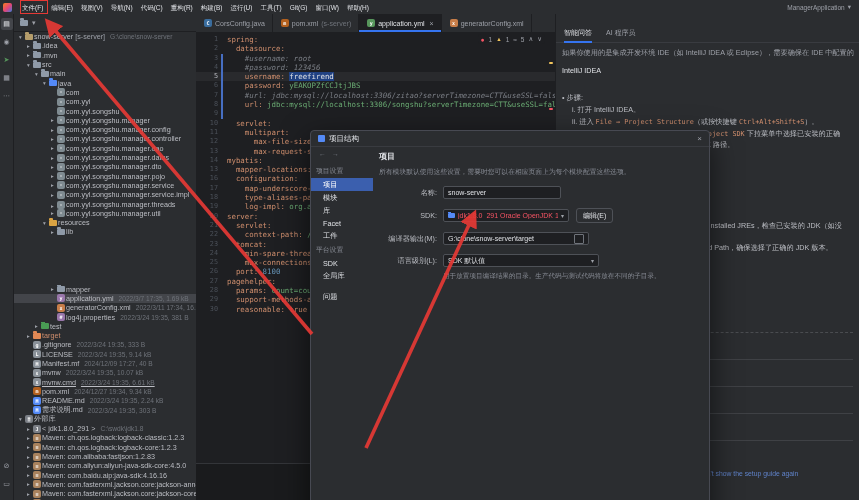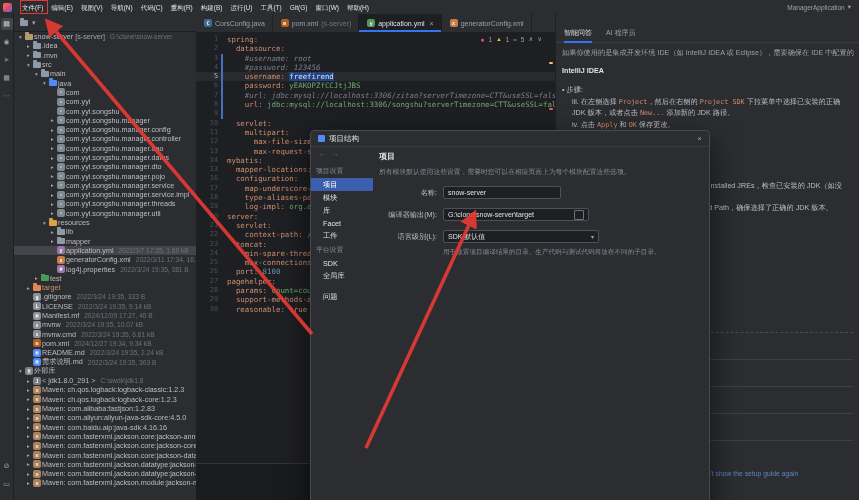--- a/index.html
+++ b/index.html
@@ -62,21 +62,21 @@
   #bottomstrip{position:absolute;left:196px;top:463px;width:437px;height:37px;background:#1a1b1d;border-top:1px solid #333539;z-index:5;}
   #bottomstrip .mini-link{position:absolute;left:424px;top:12px;width:18px;height:4px;border-radius:2px;background:#3b5fae;opacity:.8;}
   
   #panel{position:absolute;left:555px;top:14px;width:304px;height:486px;background:#2b2d30;border-left:1px solid #1e1f22;box-sizing:border-box;}
   #panel-tabs{position:absolute;left:0;top:12px;height:16px;display:flex;gap:14px;padding-left:8px;border-bottom:1px solid #393b40;right:0;}
   .ptab{font-size:7px;color:#9da0a8;position:relative;line-height:14px;white-space:nowrap;}
   .ptab.active{color:#dfe1e5;}
   .ptab.active::after{content:"";position:absolute;left:0;right:0;bottom:-1px;height:2px;background:#3574f0;}
   #panel-content{position:absolute;left:6px;top:34px;right:4px;height:280px;overflow:hidden;font-size:7.2px;line-height:10.5px;color:#bcbec4;}
   .p-intro{white-space:nowrap;overflow:hidden;color:#9da0a8;margin-bottom:5px;}
-  .p-head{font-weight:bold;color:#dfe1e5;margin:7px 0 9px;}
+  .p-head{font-weight:normal;color:#dfe1e5;margin:7px 0 17px;}
   .p-bullet{margin:1px 0;}
   .p-step{margin:1.5px 0;padding-left:10px;}
   .p-code{font-family:"DejaVu Sans Mono",monospace;font-size:6.8px;color:#cf8e6d;}
   #guide-lines{position:absolute;left:85px;right:6px;top:318px;}
   #guide-lines .gl{border-top:1px solid #3f4145;height:26px;}
   #guide-lines .gl:first-child{border-top:1px dashed #4a4c50;}
   #dismiss{position:absolute;left:142px;top:456px;font-size:6.8px;color:#5f82c8;text-decoration:none;white-space:nowrap;}
   
   #dialog{position:absolute;left:310px;top:130px;width:400px;height:417px;background:#2b2d30;border:1px solid #474952;border-radius:4px;box-sizing:border-box;box-shadow:0 10px 30px rgba(0,0,0,.6);z-index:50;}
   #dlg-title{position:absolute;left:0;top:0;right:0;height:15px;display:flex;align-items:center;padding:0 7px;border-bottom:1px solid #393b40;}
@@ -242,41 +242,41 @@
       <div class="trow" style="padding-left: 35px;">
         <span class="arr">▸</span>
         <span class="fic" style="background: rgb(127, 139, 145);">◦</span>
         <span class="lab">com.yyl.songshu.manager.service</span>
       </div>
       <div class="trow" style="padding-left: 35px;">
         <span class="arr">▸</span>
         <span class="fic" style="background: rgb(127, 139, 145);">◦</span>
         <span class="lab">com.yyl.songshu.manager.service.impl</span>
       </div>
-      <div class="trow" style="padding-left: 35px;">
+      <div class="trow" style="padding-left: 35px; align-items: flex-end;">
         <span class="arr">▸</span>
         <span class="fic" style="background: rgb(127, 139, 145);">◦</span>
         <span class="lab">com.yyl.songshu.manager.threads</span>
       </div>
       <div class="trow" style="padding-left: 35px;">
         <span class="arr">▸</span>
         <span class="fic" style="background: rgb(127, 139, 145);">◦</span>
         <span class="lab">com.yyl.songshu.manager.util</span>
       </div>
       <div class="trow" style="padding-left: 27px;">
         <span class="arr">▾</span>
         <span class="fold" style="background: rgb(217, 163, 67);"></span>
         <span class="lab">resources</span>
       </div>
       <div class="trow" style="padding-left: 35px;">
         <span class="arr">▸</span>
         <span class="fold" style="background: rgb(143, 154, 168);"></span>
         <span class="lab">lib</span>
       </div>
-      <div class="trow" style="padding-left: 35px;">
+      <div class="trow" style="padding-left: 35px; margin-top: 48px;">
         <span class="arr">▸</span>
         <span class="fold" style="background: rgb(143, 154, 168);"></span>
         <span class="lab">mapper</span>
       </div>
       <div class="trow sel" style="padding-left: 35px;">
         <span class="arr"></span>
         <span class="fic" style="background: rgb(152, 118, 170);">y</span>
         <span class="lab">application.yml</span>
         <span class="meta">2022/3/7 17:35, 1.69 kB</span>
       </div>
@@ -319,21 +319,21 @@
         <span class="fic" style="background: rgb(138, 145, 153);">M</span>
         <span class="lab">Manifest.mf</span>
         <span class="meta">2024/12/09 17:27, 40 B</span>
       </div>
       <div class="trow" style="padding-left: 11px;">
         <span class="arr"></span>
         <span class="fic" style="background: rgb(138, 145, 153);">s</span>
         <span class="lab">mvnw</span>
         <span class="meta">2022/3/24 19:35, 10.07 kB</span>
       </div>
-      <div class="trow" style="padding-left: 11px;">
+      <div class="trow" style="padding-left: 11px; text-decoration: underline;">
         <span class="arr"></span>
         <span class="fic" style="background: rgb(138, 145, 153);">s</span>
         <span class="lab">mvnw.cmd</span>
         <span class="meta">2022/3/24 19:35, 6.61 kB</span>
       </div>
       <div class="trow" style="padding-left: 11px;">
         <span class="arr"></span>
         <span class="fic" style="background: rgb(179, 96, 30);">m</span>
         <span class="lab">pom.xml</span>
         <span class="meta">2024/12/27 19:34, 9.34 kB</span>
@@ -492,20 +492,22 @@
 
   <div id="panel">
     <div id="panel-tabs">
         <span class="ptab active">智能问答</span>
         <span class="ptab">AI 程序员</span>
       </div>
     <div id="panel-content">
         <div class="p-intro">如果你使用的是集成开发环境 IDE（如 IntelliJ IDEA 或 Eclipse），需要确保在 IDE 中配置的 JDK 版本一致。</div>
         <div class="p-head">IntelliJ IDEA</div>
         <div class="p-bullet">• 步骤:</div>
+        <div class="p-step"><span>i. 打开 IntelliJ IDEA。</span></div>
+        <div class="p-step"><span>ii. 进入 </span><span class="p-code">File → Project Structure</span><span>（或按快捷键 </span><span class="p-code">Ctrl+Alt+Shift+S</span><span>）。</span></div>
         <div class="p-step"><span>iii. 在左侧选择 </span><span class="p-code">Project</span><span>，然后在右侧的 </span><span class="p-code">Project SDK</span><span> 下拉菜单中选择已安装的正确 JDK 版本，或者点击 </span><span class="p-code">New...</span><span> 添加新的 JDK 路径。</span></div>
         <div class="p-step"><span>iv. 点击 </span><span class="p-code">Apply</span><span> 和 </span><span class="p-code">OK</span><span> 保存更改。</span></div>
         <div class="p-head">Eclipse</div>
         <div class="p-bullet">• 步骤:</div>
         <div class="p-step"><span>i. 打开 Eclipse。</span></div>
         <div class="p-step"><span>ii. 进入 Window → Preferences → Java → Installed JREs，检查已安装的 JDK（如没有，点击 </span><span class="p-code">Add...</span><span> 添加新的 JDK 路径。）</span></div>
         <div class="p-step"><span>iii. 在项目上右键 → Properties → Java Build Path，确保选择了正确的 JDK 版本。</span></div>
       </div>
     <div id="guide-lines">
       <div class="gl"></div>
@@ -543,20 +545,29 @@
       <div class="dc-head">项目</div>
       <div class="dc-desc">所有模块默认使用这些设置，需要时您可以在相应页面上为每个模块配置这些选项。</div>
 
       <div class="frow">
         <span class="flabel">名称:</span>
         <span class="finput" style="width:118px;">
           <span>snow-server</span>
         </span>
       </div>
 
+      <div class="frow">
+        <span class="flabel">SDK:</span>
+        <span class="finput fcombo" style="width:126px;">
+          <span class="mini-fold"></span>
+          <span class="sdk-red">jdk1.8.0_291 Oracle OpenJDK 1.8.0_291</span>
+          <span class="chev">▾</span>
+        </span>
+        <span class="fbtn">编辑(E)</span>
+      </div>
 
       <div class="frow">
         <span class="flabel">编译器输出(M):</span>
         <span class="finput fcombo" style="width:146px;">
           <span>G:\clone\snow-server\target</span>
           <span class="browse"></span>
         </span>
       </div>
 
       <div class="frow">

